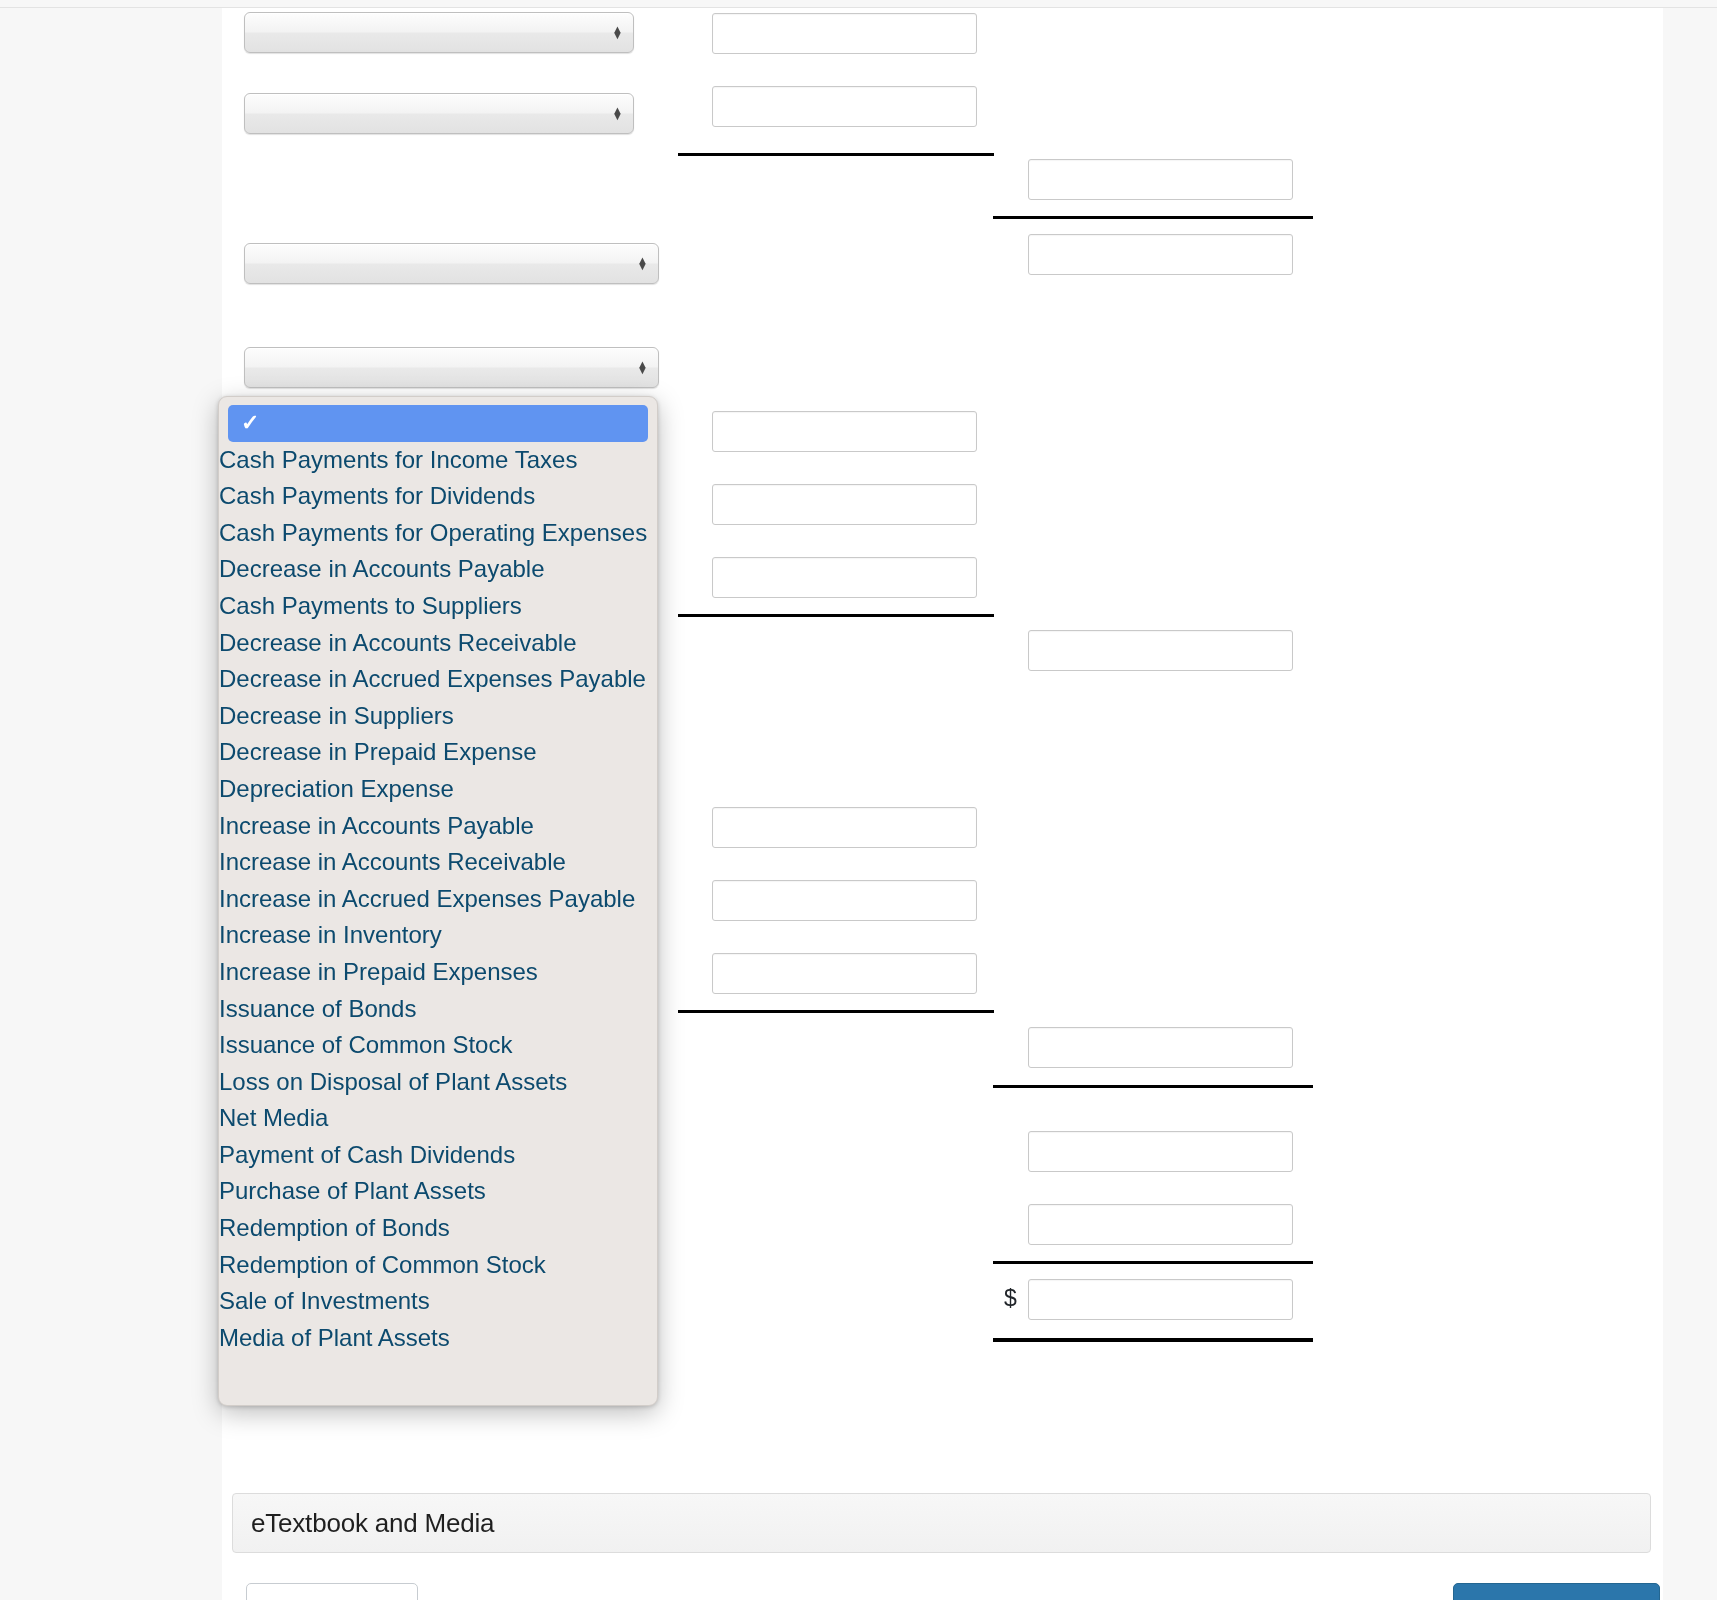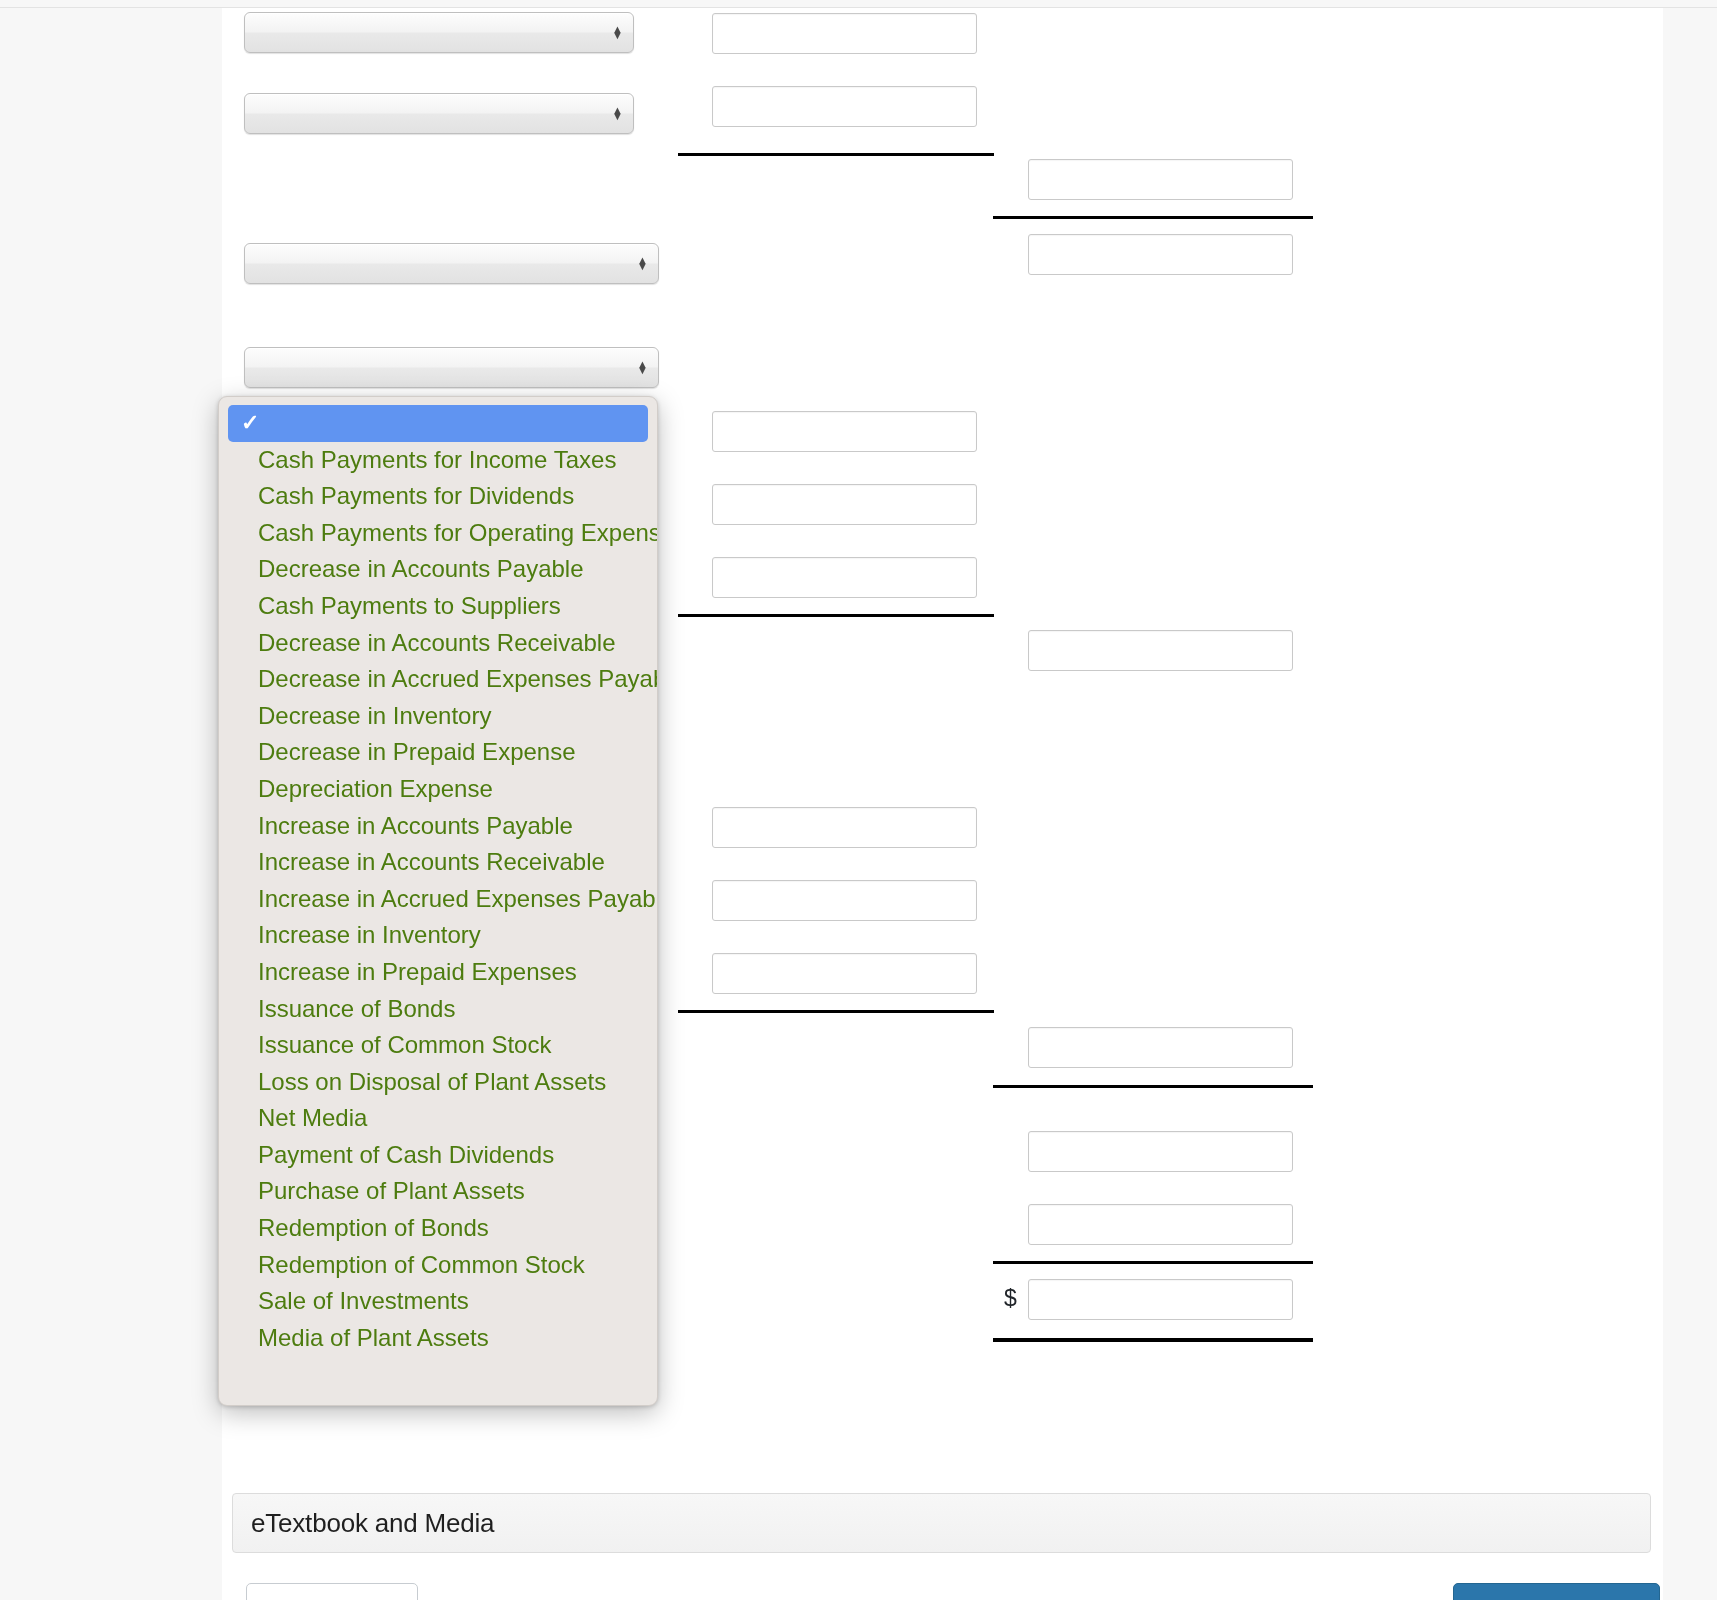--- a/index.html
+++ b/index.html
@@ -127,23 +127,22 @@
     border: 1px solid #d2cdc9;
     border-radius: 9px;
     box-shadow: 0 7px 26px rgba(0,0,0,.26), 0 1px 4px rgba(0,0,0,.18);
     padding: 8px 0 10px 0;
     overflow: hidden;
   }
   .popup-opt {
     position: relative;
     height: 36.6px;
     line-height: 36.6px;
-    padding-left: 39px;
     font-size: 24px;
-    color: #4d7c0f;
+    color: #0c4a6e;
     white-space: nowrap;
     font-family: "Liberation Sans", sans-serif;
   }
   .popup-opt.selected {
     margin: 0 9px;
     padding-left: 30px;
     border-radius: 5px;
     background: #6094f1;
     color: #ffffff;
   }
@@ -235,21 +234,21 @@
   <div class="popup">
     <div id="popup-list">
         <div class="popup-opt selected"><span class="check">✓</span><span></span></div>
         <div class="popup-opt"><span>Cash Payments for Income Taxes</span></div>
         <div class="popup-opt"><span>Cash Payments for Dividends</span></div>
         <div class="popup-opt"><span>Cash Payments for Operating Expenses</span></div>
         <div class="popup-opt"><span>Decrease in Accounts Payable</span></div>
         <div class="popup-opt"><span>Cash Payments to Suppliers</span></div>
         <div class="popup-opt"><span>Decrease in Accounts Receivable</span></div>
         <div class="popup-opt"><span>Decrease in Accrued Expenses Payable</span></div>
-        <div class="popup-opt"><span>Decrease in Inventory</span></div>
+        <div class="popup-opt"><span>Decrease in Suppliers</span></div>
         <div class="popup-opt"><span>Decrease in Prepaid Expense</span></div>
         <div class="popup-opt"><span>Depreciation Expense</span></div>
         <div class="popup-opt"><span>Increase in Accounts Payable</span></div>
         <div class="popup-opt"><span>Increase in Accounts Receivable</span></div>
         <div class="popup-opt"><span>Increase in Accrued Expenses Payable</span></div>
         <div class="popup-opt"><span>Increase in Inventory</span></div>
         <div class="popup-opt"><span>Increase in Prepaid Expenses</span></div>
         <div class="popup-opt"><span>Issuance of Bonds</span></div>
         <div class="popup-opt"><span>Issuance of Common Stock</span></div>
         <div class="popup-opt"><span>Loss on Disposal of Plant Assets</span></div>

